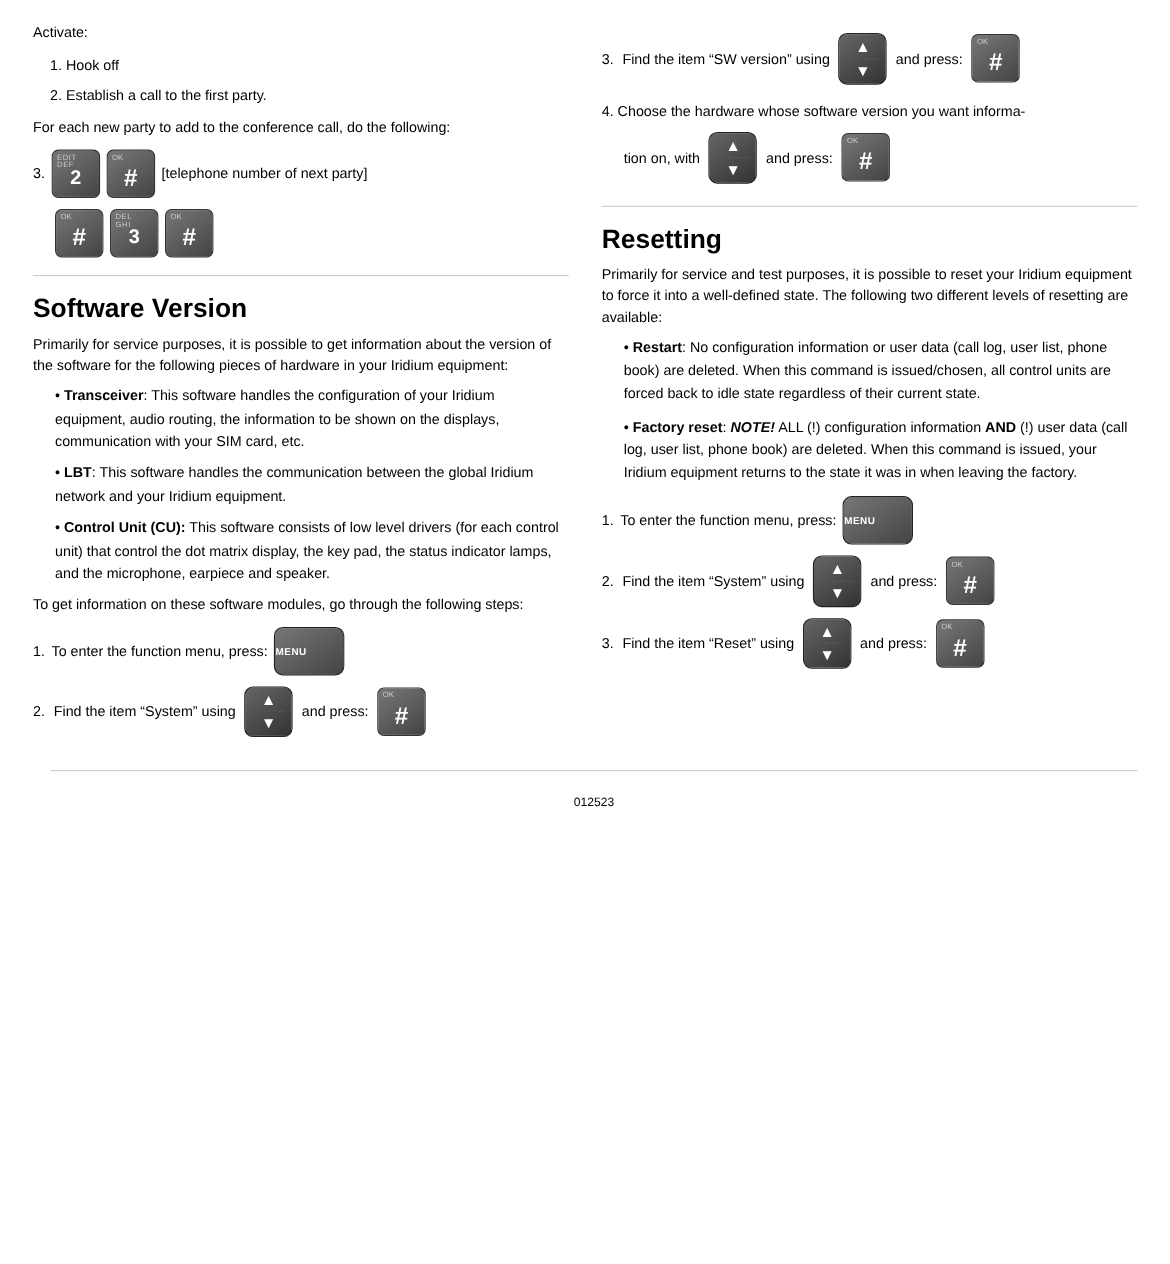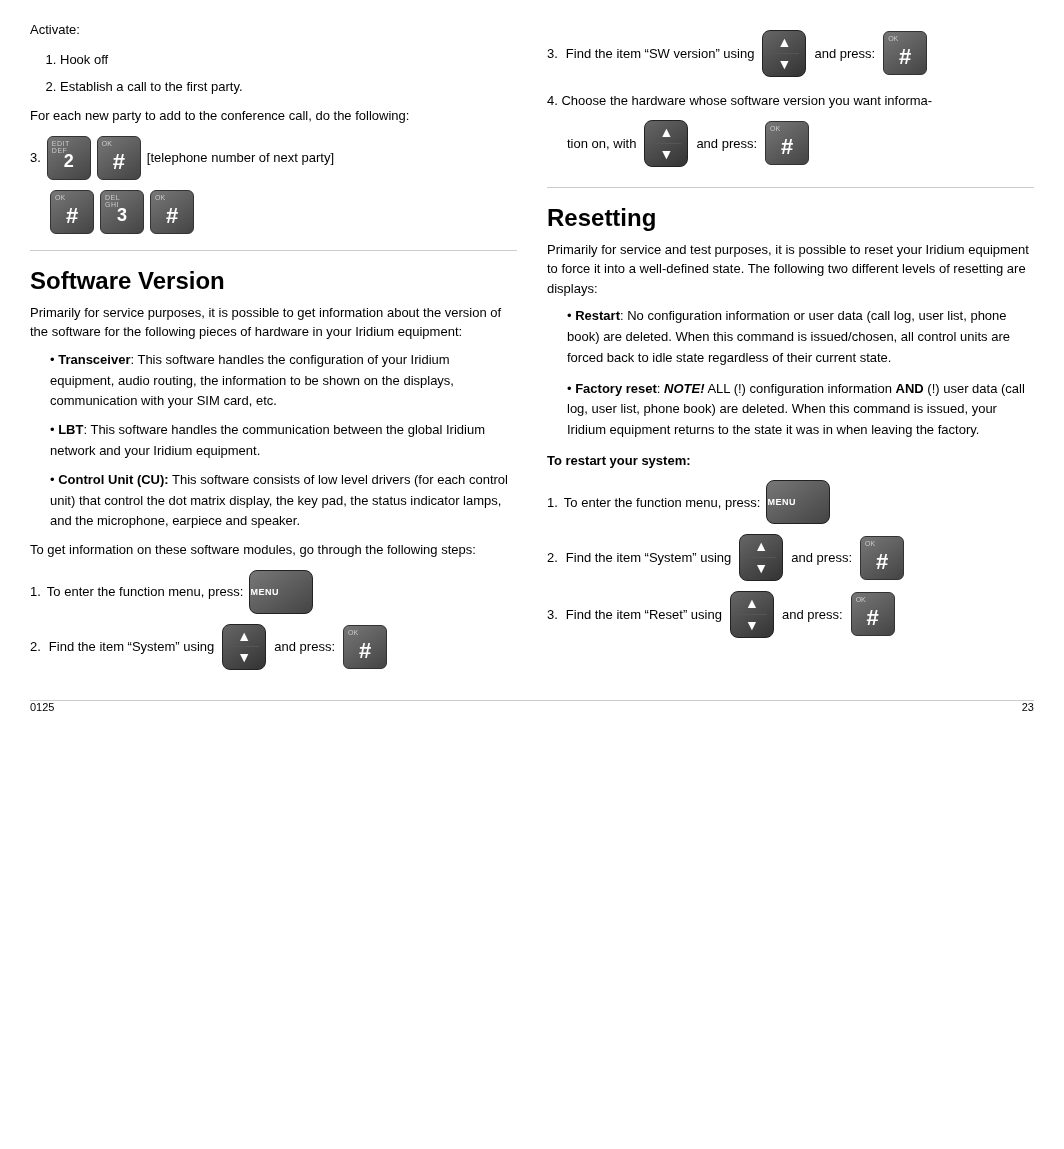--- a/index.html
+++ b/index.html
@@ -142,25 +142,26 @@
       letter-spacing: 0.5px;
     }
     .step-inline {
       display: flex;
       align-items: center;
       gap: 6px;
       flex-wrap: wrap;
     }
     .page-footer {
       display: flex;
-      justify-content: space-between;
+      justify-content: center;
       margin-top: 20px;
-      padding-top: 0;
+      padding-top: 23px;
       border-top: 1px solid #ccc;
       font-size: 11px;
+      margin-left: 16px;
     }
     b { font-weight: bold; text-align: center; }
     i { font-style: italic; }
   </style>
 </head>
 <body>
 
 <div class="page-layout">
 
   <div class="col-left">
@@ -284,32 +285,31 @@
       <div class="key-hash">
         <span class="key-label-top">OK</span>
         <span>#</span>
       </div>
     </div>
 
     <hr style="border: none; border-top: 1px solid #ccc; margin: 16px 0;">
 
     <div class="section-title">Resetting</div>
 
-    <p>Primarily for service and test purposes, it is possible to reset your Iridium equipment to force it into a well-defined state. The following two different levels of resetting are displays:</p>
+    <p>Primarily for service and test purposes, it is possible to reset your Iridium equipment to force it into a well-defined state. The following two different levels of resetting are available:</p>
 
     <ul style="list-style: none; padding-left: 0; margin-top: 8px;">
       <li style="margin-bottom: 10px;">
         •&nbsp;<b>Restart</b><span>: No configuration information or user data (call log, user list, phone book) are deleted. When this command is issued/chosen, all control units are forced back to idle state regardless of their current state.</span>
       </li>
       <li style="margin-bottom: 10px;">
         •&nbsp;<b>Factory reset</b><span>:  </span><i><b>NOTE!</b></i><span>  ALL (!)</span><span> configuration information </span><b>AND</b><span> (!) user data (call log, user list, phone book) are deleted. When this command is issued, your Iridium equipment returns to the state it was in when leaving the factory.</span>
       </li>
     </ul>
 
-    <p style="font-weight: bold; margin-bottom: 8px;">To restart your system:</p>
 
     <div class="step-inline" style="margin: 10px 0;">
       <span>1.</span>
       <span>To enter the function menu, press:</span>
       <div class="menu-btn">
         <span>MENU</span>
       </div>
     </div>
 
     <div style="display: flex; align-items: center; gap: 8px; margin: 10px 0;">

